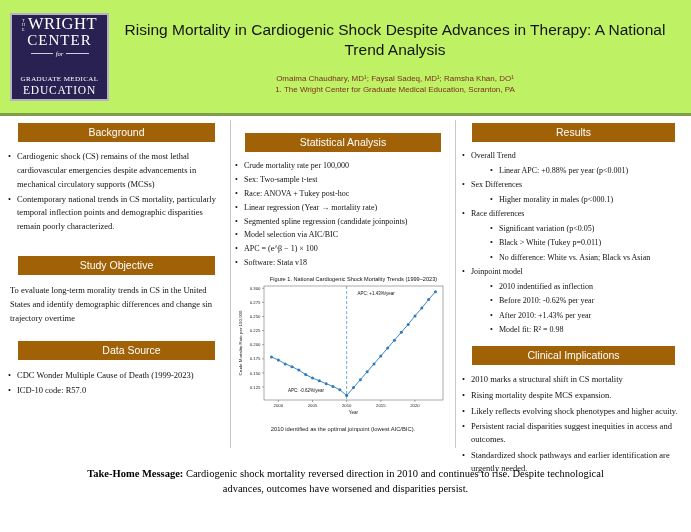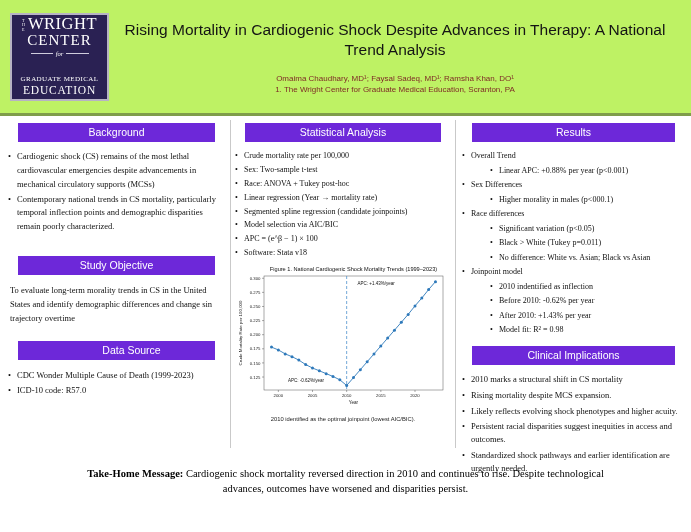--- a/index.html
+++ b/index.html
@@ -26,24 +26,24 @@
          color:#141414;max-width:545px;margin:0 auto;}
   .authors{font-family:"Liberation Sans",sans-serif;font-size:8px;color:#7e2a26;
            margin-top:13px;line-height:1.4;}
   .affil{font-family:"Liberation Sans",sans-serif;font-size:8px;color:#7e2a26;line-height:1.4;}
   
   .green-line{height:3px;background:#7f9d4a;}
   
   .main{display:flex;height:336px;background:#fff;padding:0 6px;box-sizing:border-box;}
   .col{box-sizing:border-box;}
   .col-left{width:224px;padding:7px 5px 0 2px;}
-  .col-mid{width:224px;padding:7px 4px 0 4px;}
+  .col-mid{width:224px;padding:17px 4px 0 4px;}
   .col-right{flex:1;padding:7px 0 0 6px;}
   .vdiv{width:1px;background:#c9c9c9;margin:4px 0;}
-  .bar{background:#6d28d9;color:#fff;font-family:"Liberation Sans",sans-serif;
+  .bar{background:#a16207;color:#fff;font-family:"Liberation Sans",sans-serif;
        font-size:10.5px;text-align:center;padding:3px 0 4px;margin:0 10px 8px;}
   .bar.mt1{margin-top:22px;}
   .bar.mt2{margin-top:16px;padding-left:30px;}
   .bar.mt3{margin-top:6px;}
   .bar.mt4{margin-top:10px;}
   
   .li{display:flex;}
   .dot{width:9px;flex:none;}
   .li-text{flex:1;}
   .bg-list .li{font-size:8.5px;line-height:1.63;margin-bottom:1px;}

